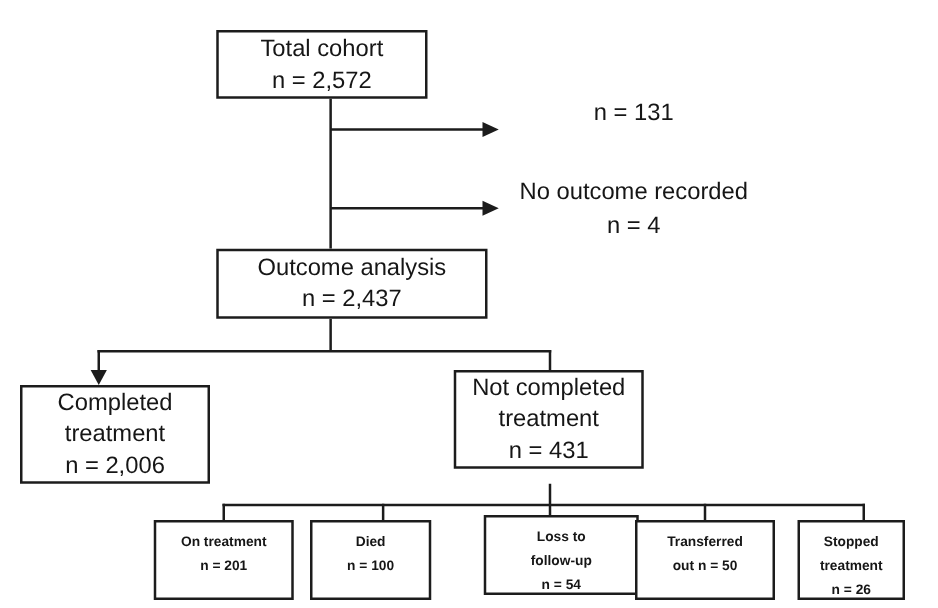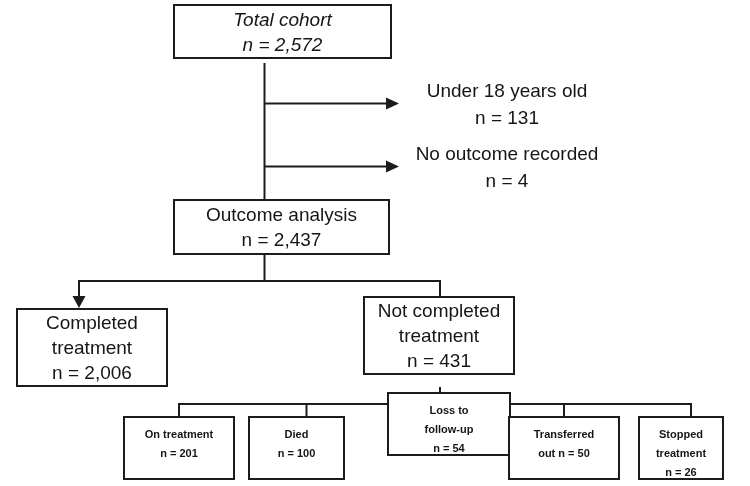--- a/index.html
+++ b/index.html
@@ -41,27 +41,27 @@
     justify-content: flex-start;
     padding-top: 7px;
   }
   .floating-label {
     position: absolute;
     text-align: center;
     font-size: 19px;
     line-height: 27px;
   }
   
-  .b-total        { left: 173px; top: 4px;   width: 219px; height: 55px; font-style: italic; }
+  .b-total        { left: 173px; top: 24px;   width: 169px; height: 55px; }
   .b-outcome      { left: 173px; top: 199px; width: 217px; height: 56px; }
   .b-completed    { left: 3px;   top: 308px; width: 152px; height: 79px; margin-left: 13px; }
   .b-notcompleted { left: 363px; top: 296px; width: 152px; height: 79px; }
   .b-ontreatment  { left: 123px; top: 416px; width: 112px; height: 64px; }
   .b-died         { left: 248px; top: 416px; width: 97px;  height: 64px; }
-  .b-loss         { left: 387px; top: 392px; width: 124px; height: 64px; }
+  .b-loss         { left: 387px; top: 412px; width: 124px; height: 64px; }
   .b-transferred  { left: 508px; top: 416px; width: 112px; height: 64px; align-items: center; }
   .b-stopped      { left: 638px; top: 416px; width: 86px; height: 64px; }
   .l-under18      { left: 397px; top: 77px;  width: 220px; }
   .l-nooutcome    { left: 397px; top: 140px; width: 220px; }
 </style>
 </head>
 <body>
 
 <div class="canvas">
 
@@ -88,21 +88,20 @@
       <polygon points="440,308 433.5,296 446.5,296"></polygon>
     </g>
   </svg>
 
   <div class="box b-total">
     <div>Total cohort</div>
     <div>n = 2,572</div>
   </div>
 
   <div class="floating-label l-under18">
-    <div>Under 18 years old</div>
     <div>n = 131</div>
   </div>
 
   <div class="floating-label l-nooutcome">
     <div>No outcome recorded</div>
     <div>n = 4</div>
   </div>
 
   <div class="box b-outcome">
     <div>Outcome analysis</div>

